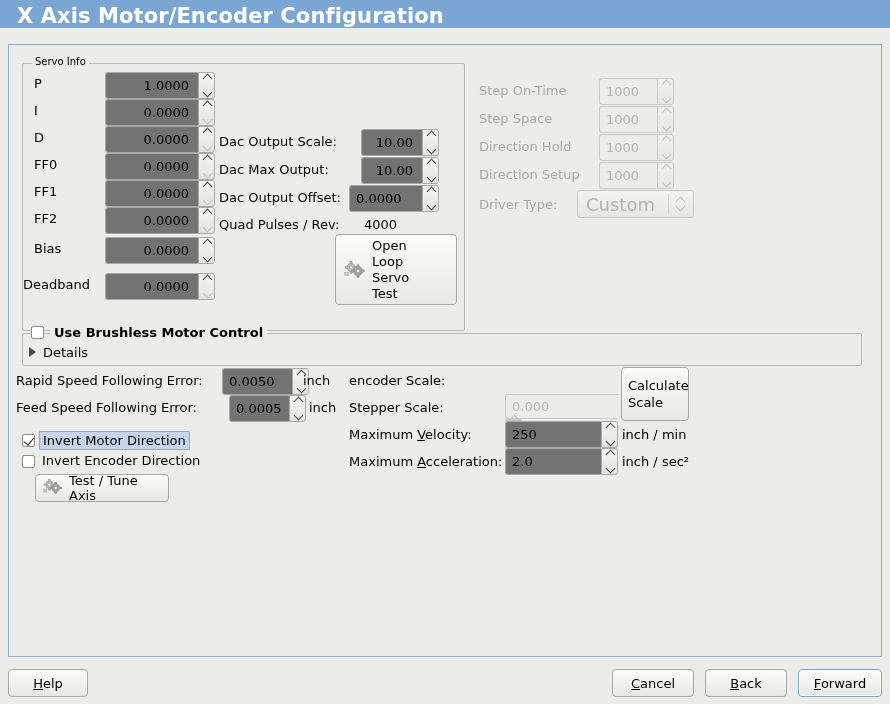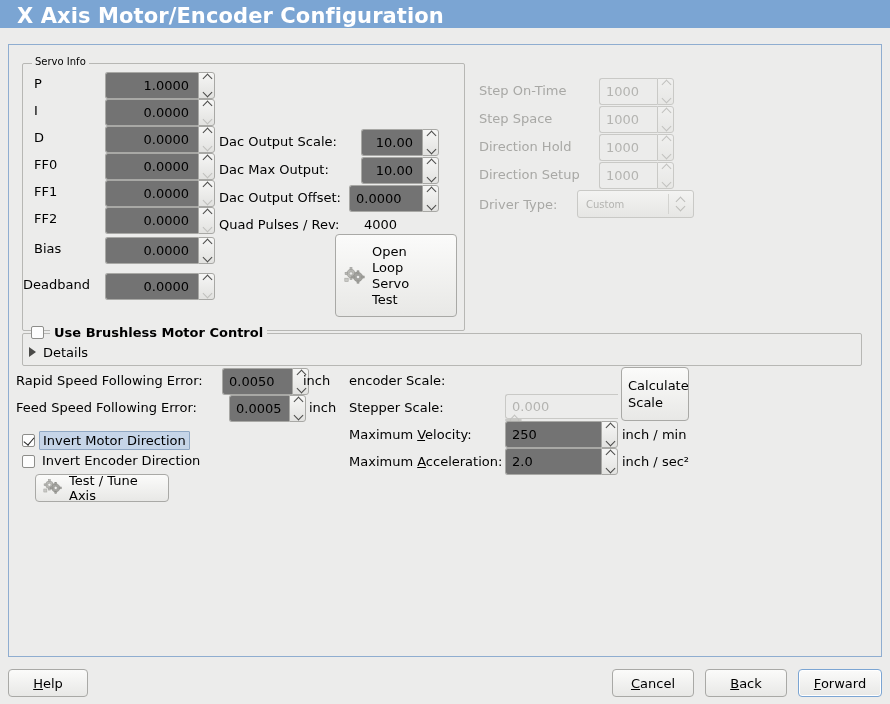--- a/index.html
+++ b/index.html
@@ -94,21 +94,21 @@
   .spin.disabled .btns .dn::after { border-right-color:#c2c2bf; border-bottom-color:#c2c2bf; }
   
   .spin.mindn .btns .dn::after { border-right-color:#c0c0bd; border-bottom-color:#c0c0bd; }
 
   
   .combo {
     position: absolute; height: 28px;
     border: 1px solid #c9c9c6; border-radius: 3px;
     background: linear-gradient(to bottom,#f3f3f2 0%, #e6e6e4 100%);
     display: flex; align-items: center;
-    color: #b4b4b1; font-size: 10px;
+    color: #b4b4b1; font-size: 18px;
     padding-left: 8px;
   }
   .combo .sep {
     position: absolute; right: 24px; top: 3px; bottom: 3px;
     width: 1px; background: #d3d3d0;
   }
   .combo .arrows {
     position: absolute; right: 7px; top: 50%; margin-top: -8px;
     width: 10px; height: 16px;
   }
@@ -283,21 +283,21 @@
       <div class="ent left">0.0000</div>
       <div class="btns">
           <div class="up"></div>
           <div class="dn"></div>
         </div>
     </div>
 
     <div class="lbl" style="left:210px; top:172px;">Quad Pulses / Rev:</div>
     <div class="lbl" style="left:355px; top:172px;">4000</div>
 
-    <div class="btn" style="left:326px; top:189px; width:122px; height:83px; justify-content:flex-start; padding-left:8px;">
+    <div class="btn" style="left:326px; top:189px; width:122px; height:71px; justify-content:flex-start; padding-left:8px;">
       <span class="gear-ico" style="margin-right:6px;">
         <svg width="22" height="20" viewBox="0 0 22 20">
           <g fill="#b9b9b5" stroke="#9a9a96" stroke-width="0.6">
             <circle cx="7" cy="7.5" r="4.2"></circle>
             <circle cx="7" cy="7.5" r="1.7" fill="#ececeb"></circle>
             <rect x="6" y="1.6" width="2" height="2.2"></rect>
             <rect x="6" y="11.2" width="2" height="2.2"></rect>
             <rect x="1.1" y="6.5" width="2.2" height="2"></rect>
             <rect x="10.7" y="6.5" width="2.2" height="2"></rect>
           </g>

